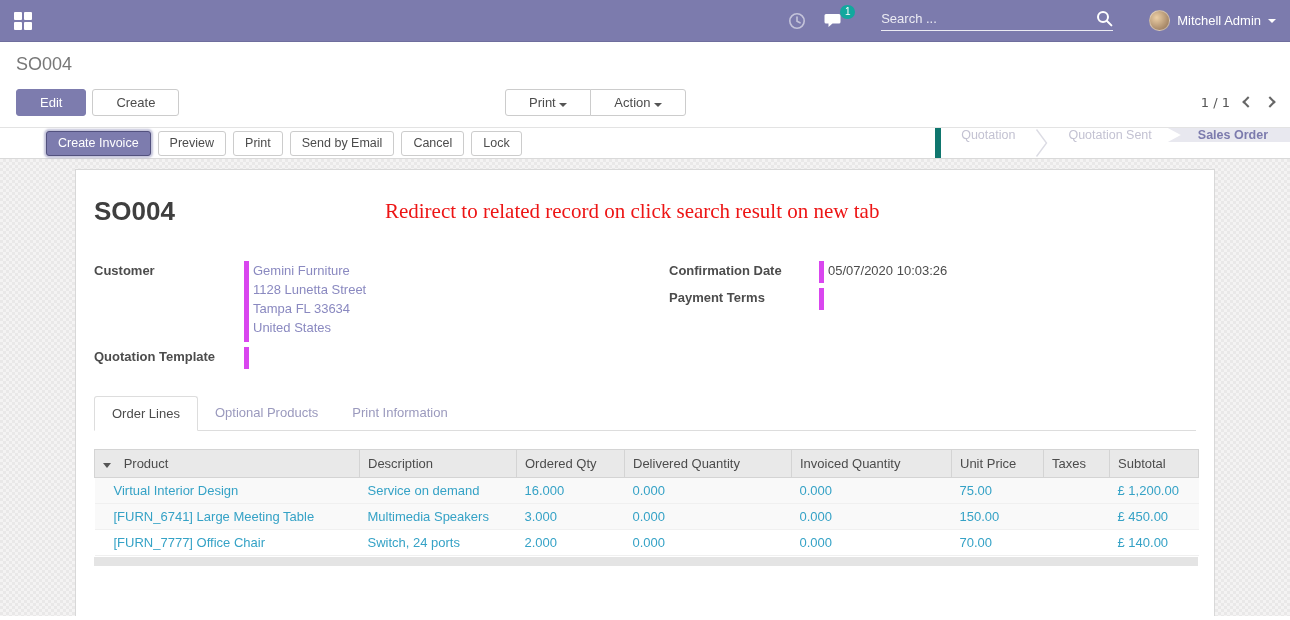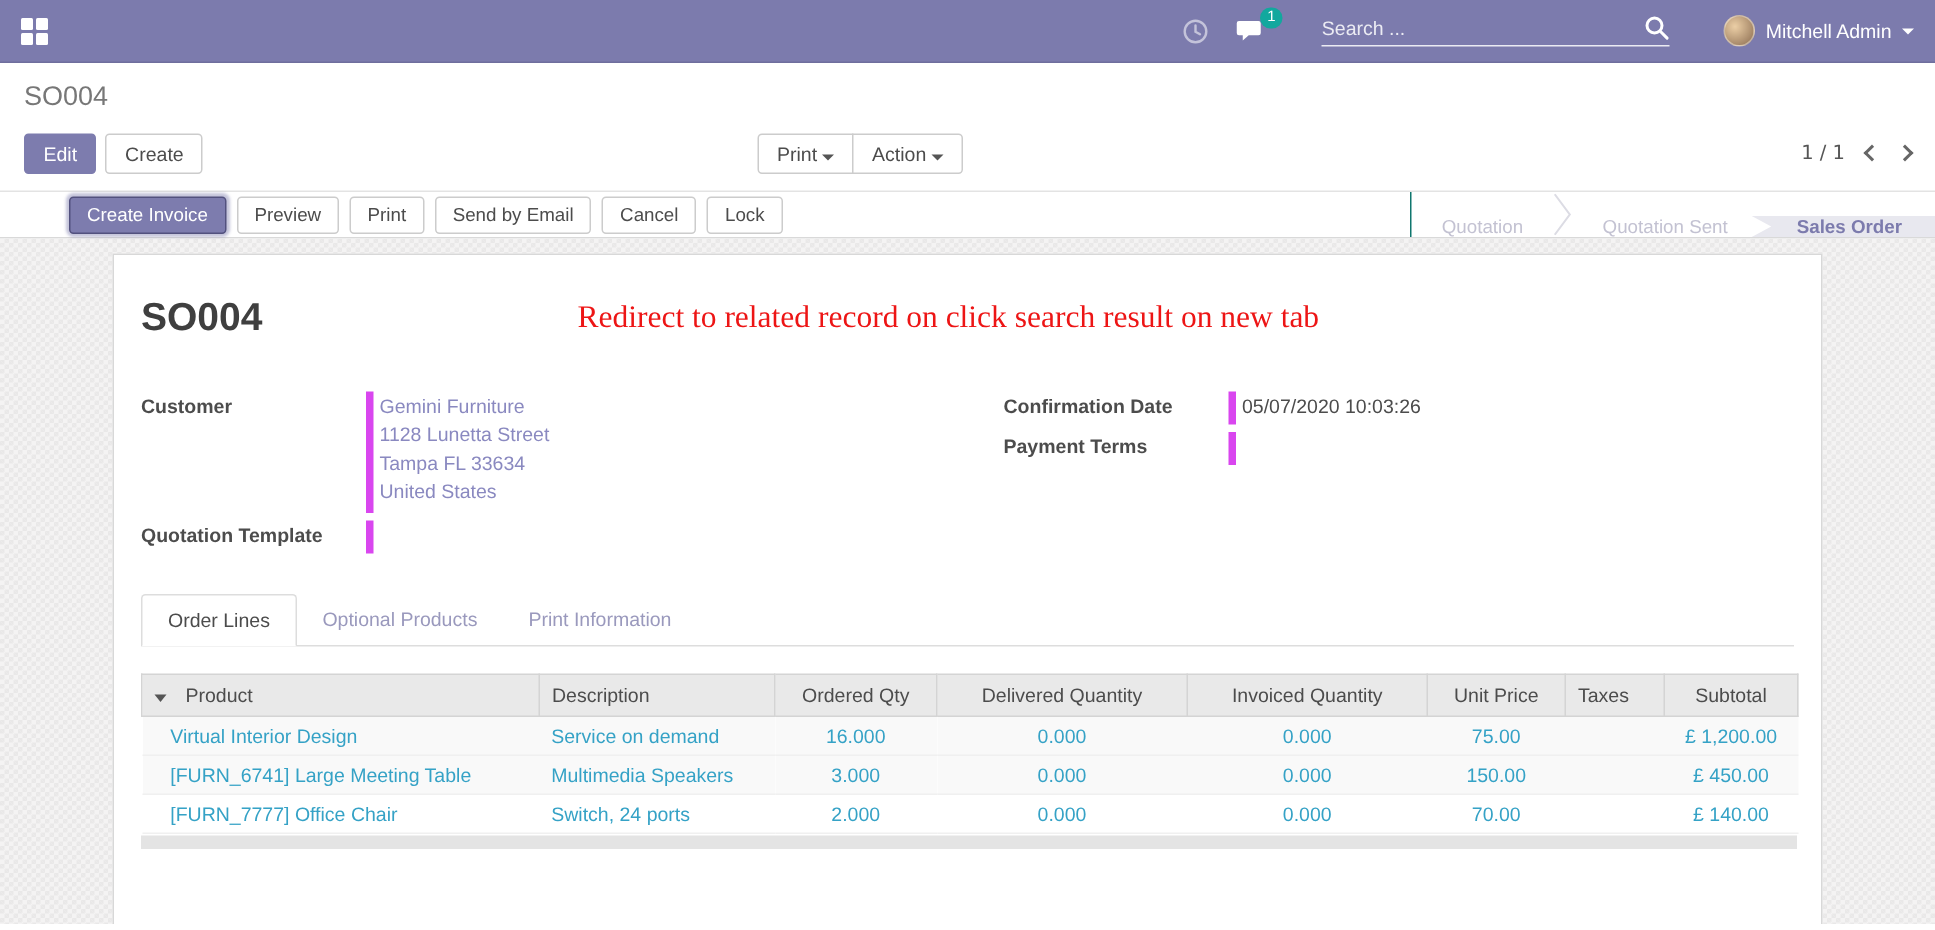--- a/index.html
+++ b/index.html
@@ -27,42 +27,42 @@
             background: radial-gradient(circle at 35% 35%, #eccfa6, #8a6b4f); border: 1px solid rgba(255,255,255,.4); }
   .caret-down { display: inline-block; width: 0; height: 0; border-left: 4px solid transparent;
                 border-right: 4px solid transparent; border-top: 4px solid currentColor; }
 
   
   .control-panel { background: #fff; padding: 12px 16px 10px; }
   .breadcrumb { font-size: 18px; color: #777; margin-bottom: 12px; }
   .cp-row { position: relative; display: flex; align-items: center; height: 30px; }
   .btn { font-family: "Liberation Sans", sans-serif; font-size: 13px; color: #4c4c4c;
          background: #fff; border: 1px solid #ccc; border-radius: 3px;
-         padding: 4px 12px; cursor: pointer; line-height: 17px; }
+         padding: 4px 23px; cursor: pointer; line-height: 17px; }
   .btn-primary { background: #7d7cae; border-color: #7d7cae; color: #fff; }
   .cp-left { display: flex; gap: 6px; }
   .cp-center { position: absolute; left: 489px; display: flex; }
   .cp-center .btn:first-child { border-radius: 3px 0 0 3px; }
   .cp-center .btn:last-child { border-radius: 0 3px 3px 0; margin-left: -1px; }
   .cp-right { margin-left: auto; display: flex; align-items: center; gap: 14px; color: #555; }
   .pager-value { font-family: "DejaVu Sans", sans-serif; font-size: 13px; color: #555; }
   .chev { display: inline-block; width: 8px; height: 8px; border-top: 2px solid #666;
           border-right: 2px solid #666; cursor: pointer; }
   .chev.left  { transform: rotate(-135deg); }
   .chev.right { transform: rotate(45deg); }
 
   
   .statusbar { height: 32px; background: #fff; border-top: 1px solid #e3e3e3;
                border-bottom: 1px solid #d9d9d9; display: flex; align-items: center;
                padding-left: 14px; }
   .sb-buttons { display: flex; gap: 7px; align-items: center; padding-left: 32px; }
   .sb-buttons .btn { padding: 3px 11px; font-size: 12.5px; }
   .btn-focused { border: 1px solid #52517e; box-shadow: 0 0 2px 2px rgba(125,124,174,.45); }
-  .sb-steps { margin-left: auto; height: 100%; display: flex; align-items: flex-end;
-              border-left: 1px solid #0f766e; }
+  .sb-steps { margin-left: auto; height: 100%; display: flex; align-items: flex-start;
+              border-left: 6px solid #0f766e; }
   .step { display: flex; align-items: center; padding: 0 20px; font-size: 12.5px;
           color: #c3c2d2; cursor: pointer; }
   .step-sep { display: flex; align-items: center; }
   .step.active { background: #e8e8ef; color: #7c7bad; font-weight: bold;
                  padding: 0 22px 0 30px; margin-left: -4px;
                  clip-path: polygon(0 0, 13px 50%, 0 100%, 100% 100%, 100% 0); }
 
   
   .content { height: 457px; overflow: hidden; padding-top: 10px;
              background-color: #f4f3f3;
@@ -89,21 +89,21 @@
   
   .tabs { margin-top: 22px; border-bottom: 1px solid #ddd; display: flex; }
   .tab { padding: 9px 17px; font-size: 13px; color: #9a99bd; cursor: pointer; margin-bottom: -1px; }
   .tab.active { color: #4c4c4c; background: #fff; border: 1px solid #ddd; border-bottom: 1px solid #fff;
                 border-radius: 3px 3px 0 0; }
 
   
   table.lines { width: 1104px; margin-top: 18px; border-collapse: collapse; table-layout: fixed; }
   table.lines th { background: #e9e9e9; border: 1px solid #d4d4d4; font-size: 13px; font-weight: normal;
                    color: #4c4c4c; padding: 6px 8px; text-align: left; height: 28px; }
-  table.lines th.num, table.lines td.num { text-align: center; }
+  table.lines th.num, table.lines td.num { text-align: left; }
   table.lines td { font-size: 13px; padding: 5px 8px; border-bottom: 1px solid #f0f0f0;
                    color: #35a2c6; white-space: nowrap; overflow: hidden; }
   table.lines td.first { padding-left: 19px; }
   table.lines tr.striped td { background: #f9f9f9; }
   .th-caret { display: inline-block; width: 0; height: 0; border-left: 4px solid transparent;
               border-right: 4px solid transparent; border-top: 5px solid #555;
               margin-right: 9px; cursor: pointer; }
   .table-footer-bar { width: 1104px; height: 9px; background: #e4e4e4; margin-top: 1px; }
 </style>
 </head>

